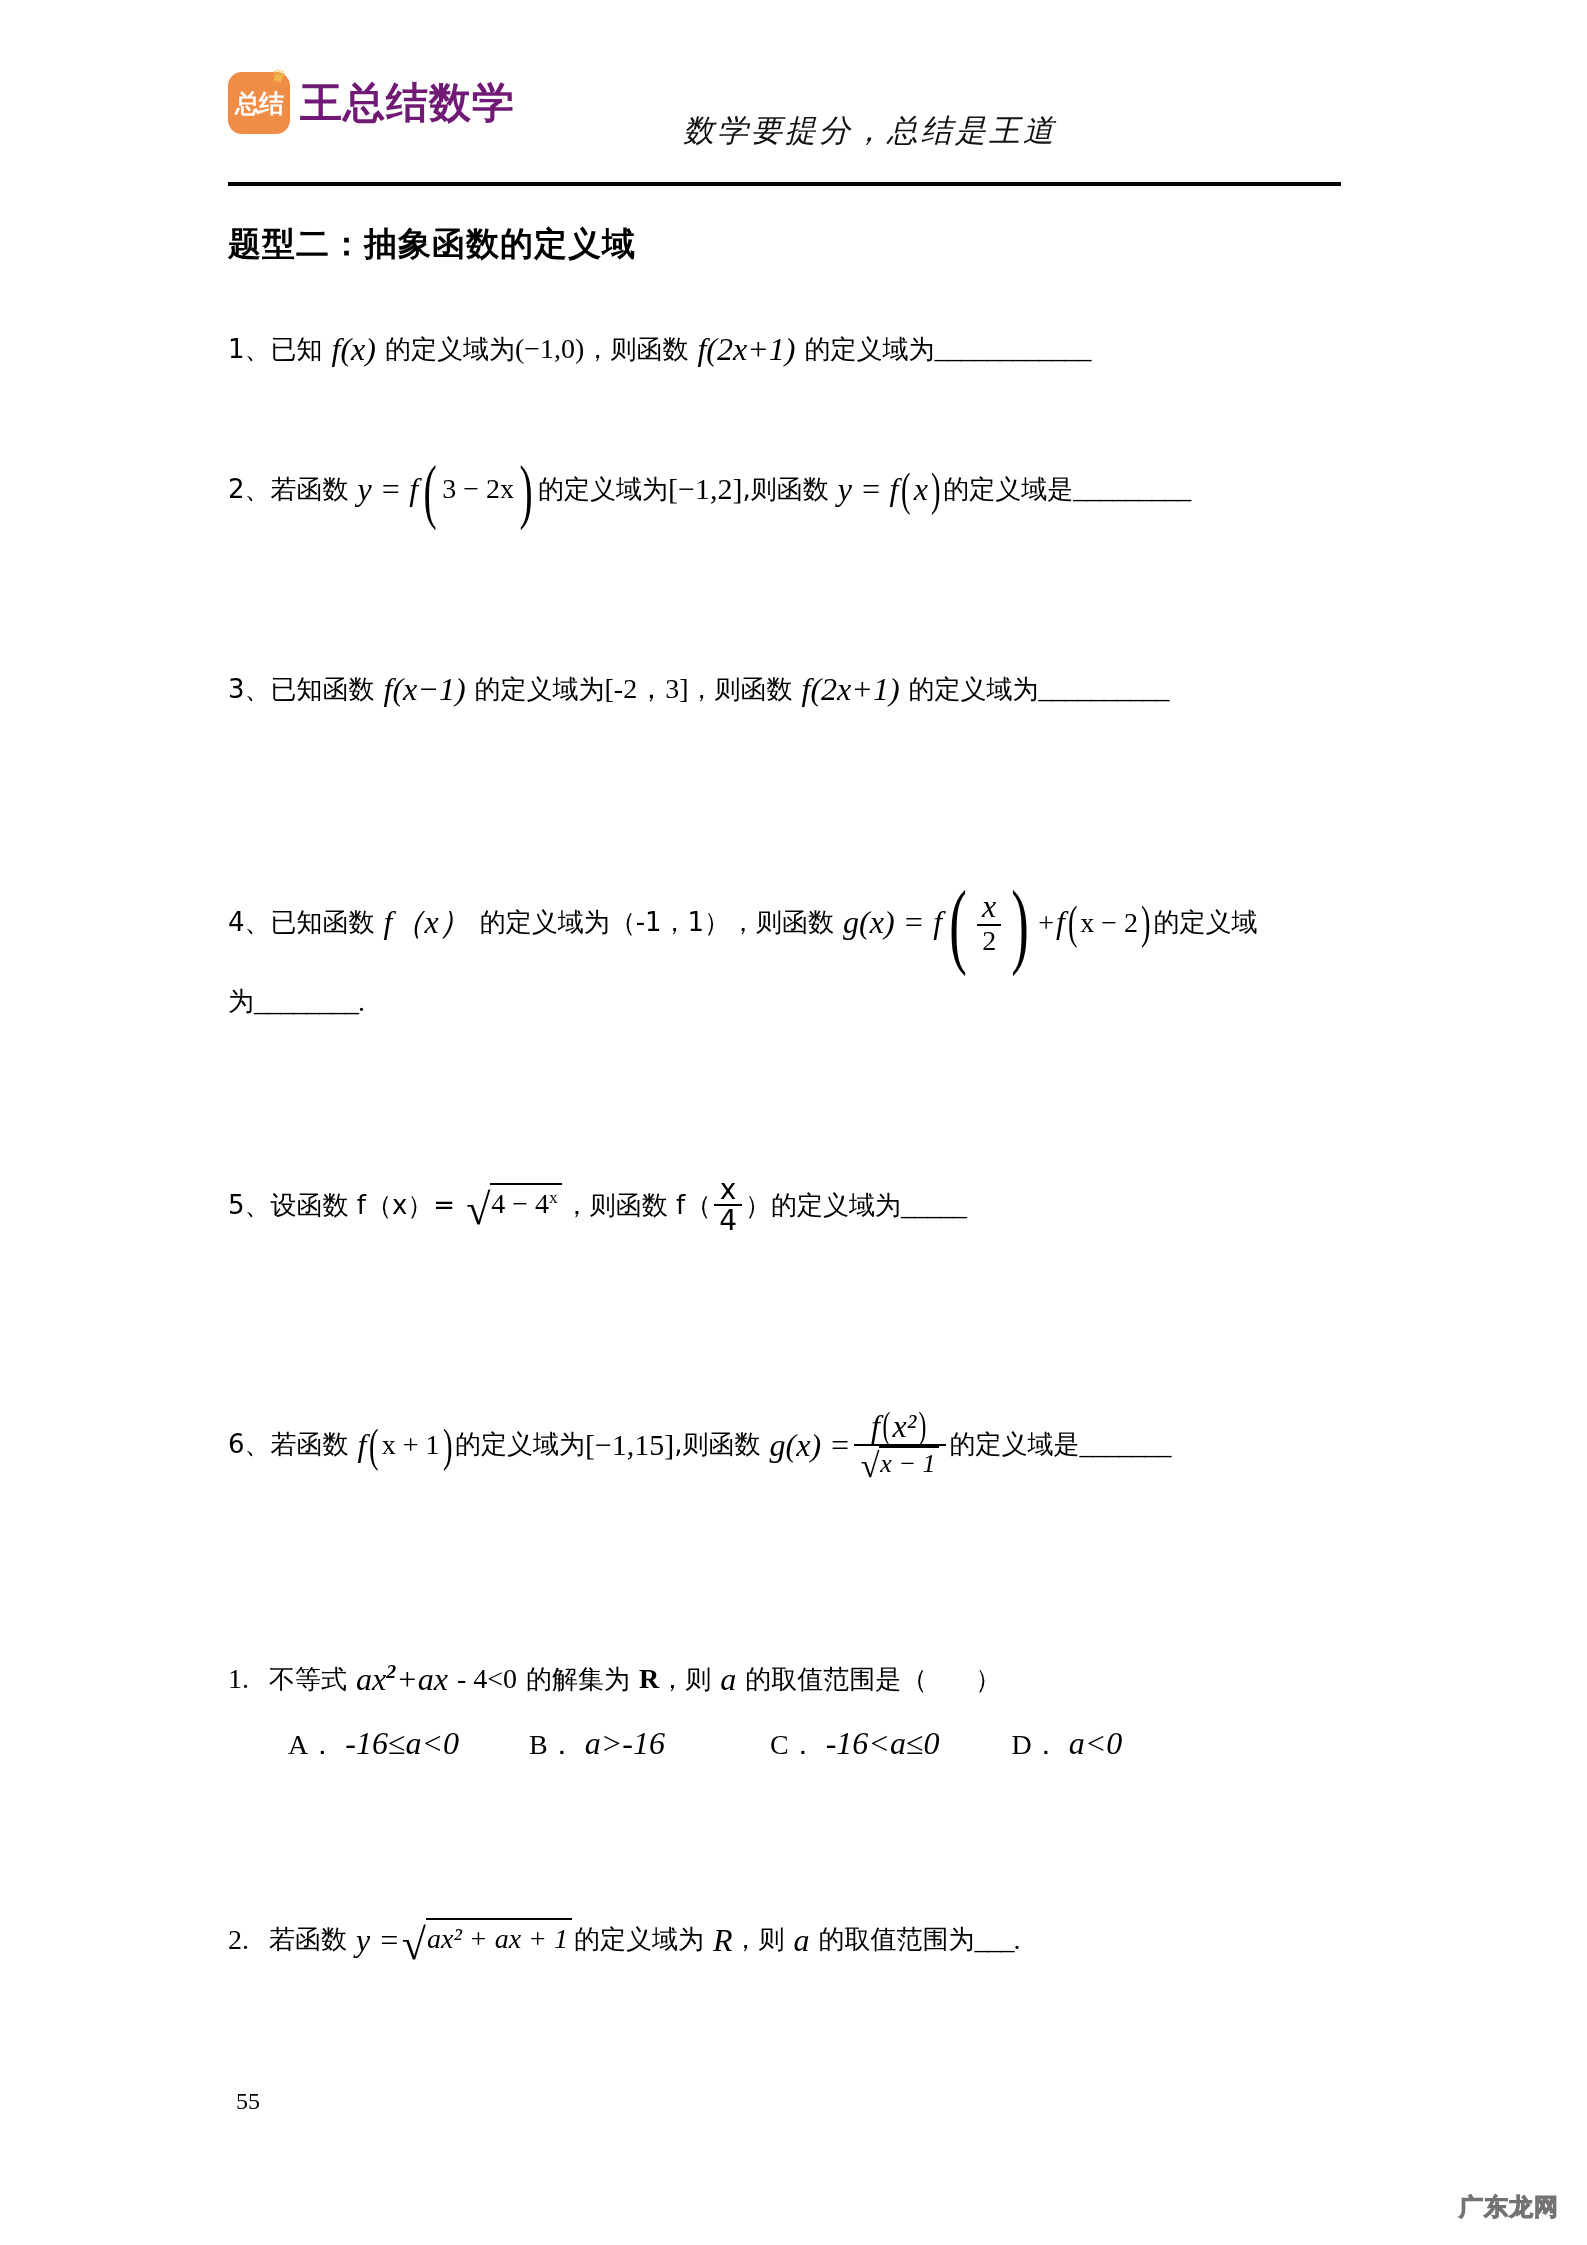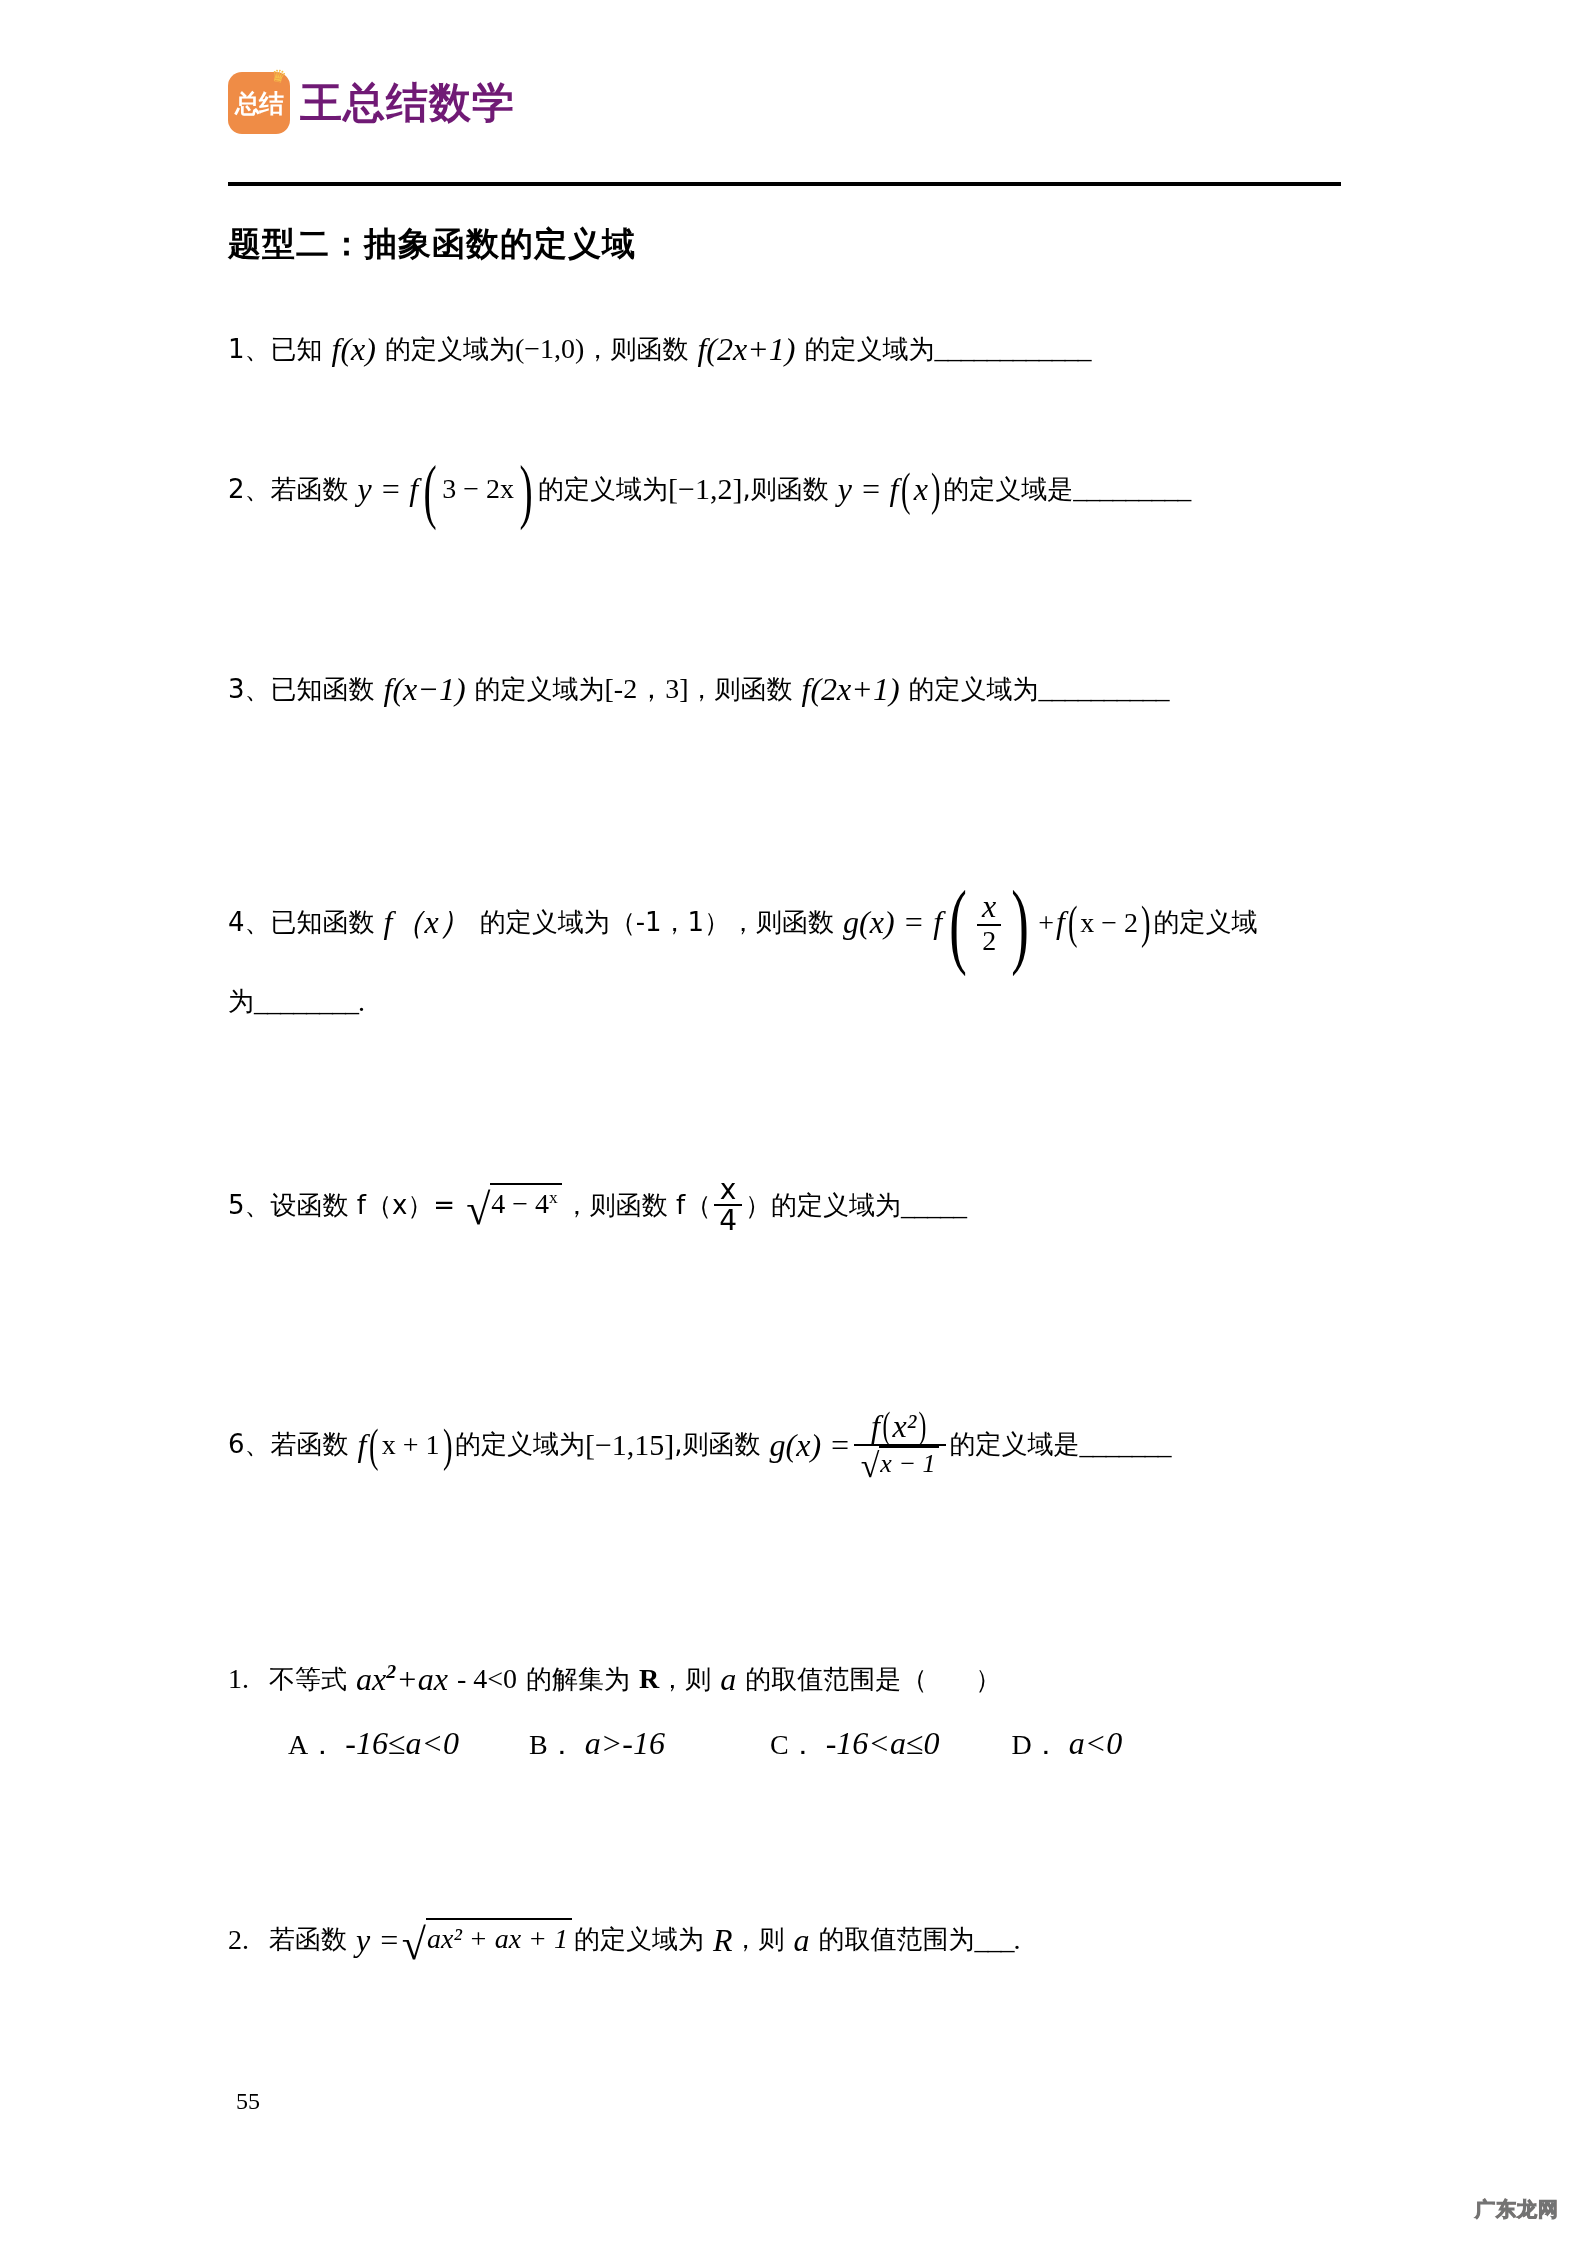--- a/index.html
+++ b/index.html
@@ -206,41 +206,42 @@
     left: 236px;
     top: 2088px;
     font-family: "Liberation Serif", "DejaVu Serif", serif;
     font-size: 24px;
   }
   .watermark {
     position: absolute;
     right: 28px;
     bottom: 22px;
     font-family: "DejaVu Sans", sans-serif;
-    font-size: 20px;
+    font-size: 24px;
     font-weight: 700;
     color: #c2410c;
     -webkit-text-stroke: 1px #6c6c6c;
     letter-spacing: 1px;
     opacity: 0.95;
   }
 </style>
 </head>
 <body>
 
 <div class="page">
 
   <div class="header">
     <div class="logo-wrap">
       <div class="logo-badge">
         <span class="crown">♛</span>
         <span class="bt">总结</span>
       </div>
       <div class="logo-text">王总结数学</div>
     </div>
+    <div class="tagline">数学要提分，总结是王道</div>
   </div>
   <div class="header-rule"></div>
 
   <div class="section-heading" id="heading-2">题型二：抽象函数的定义域</div>
 
   <div class="q" style="left:228px; top:330px;">
     <span class="cn">1、</span>
     <span class="cn">已知</span>
     <span class="sp"></span>
     <span class="mi">f(x)</span>

